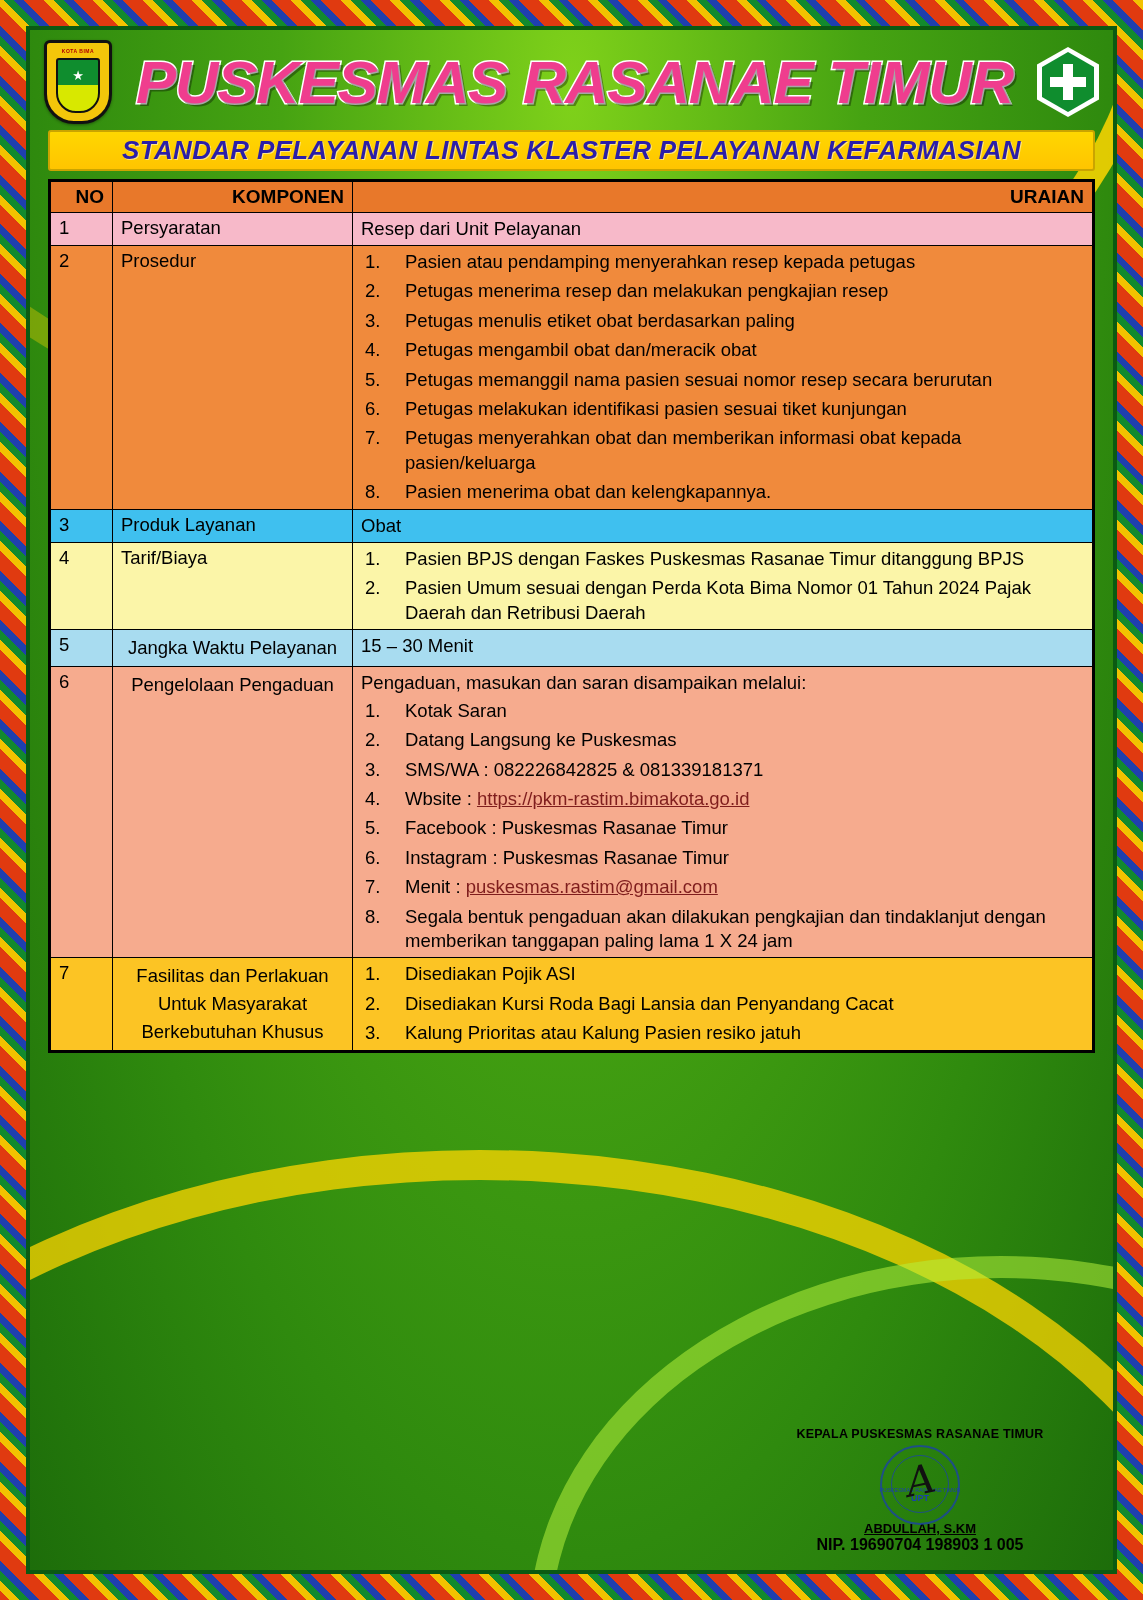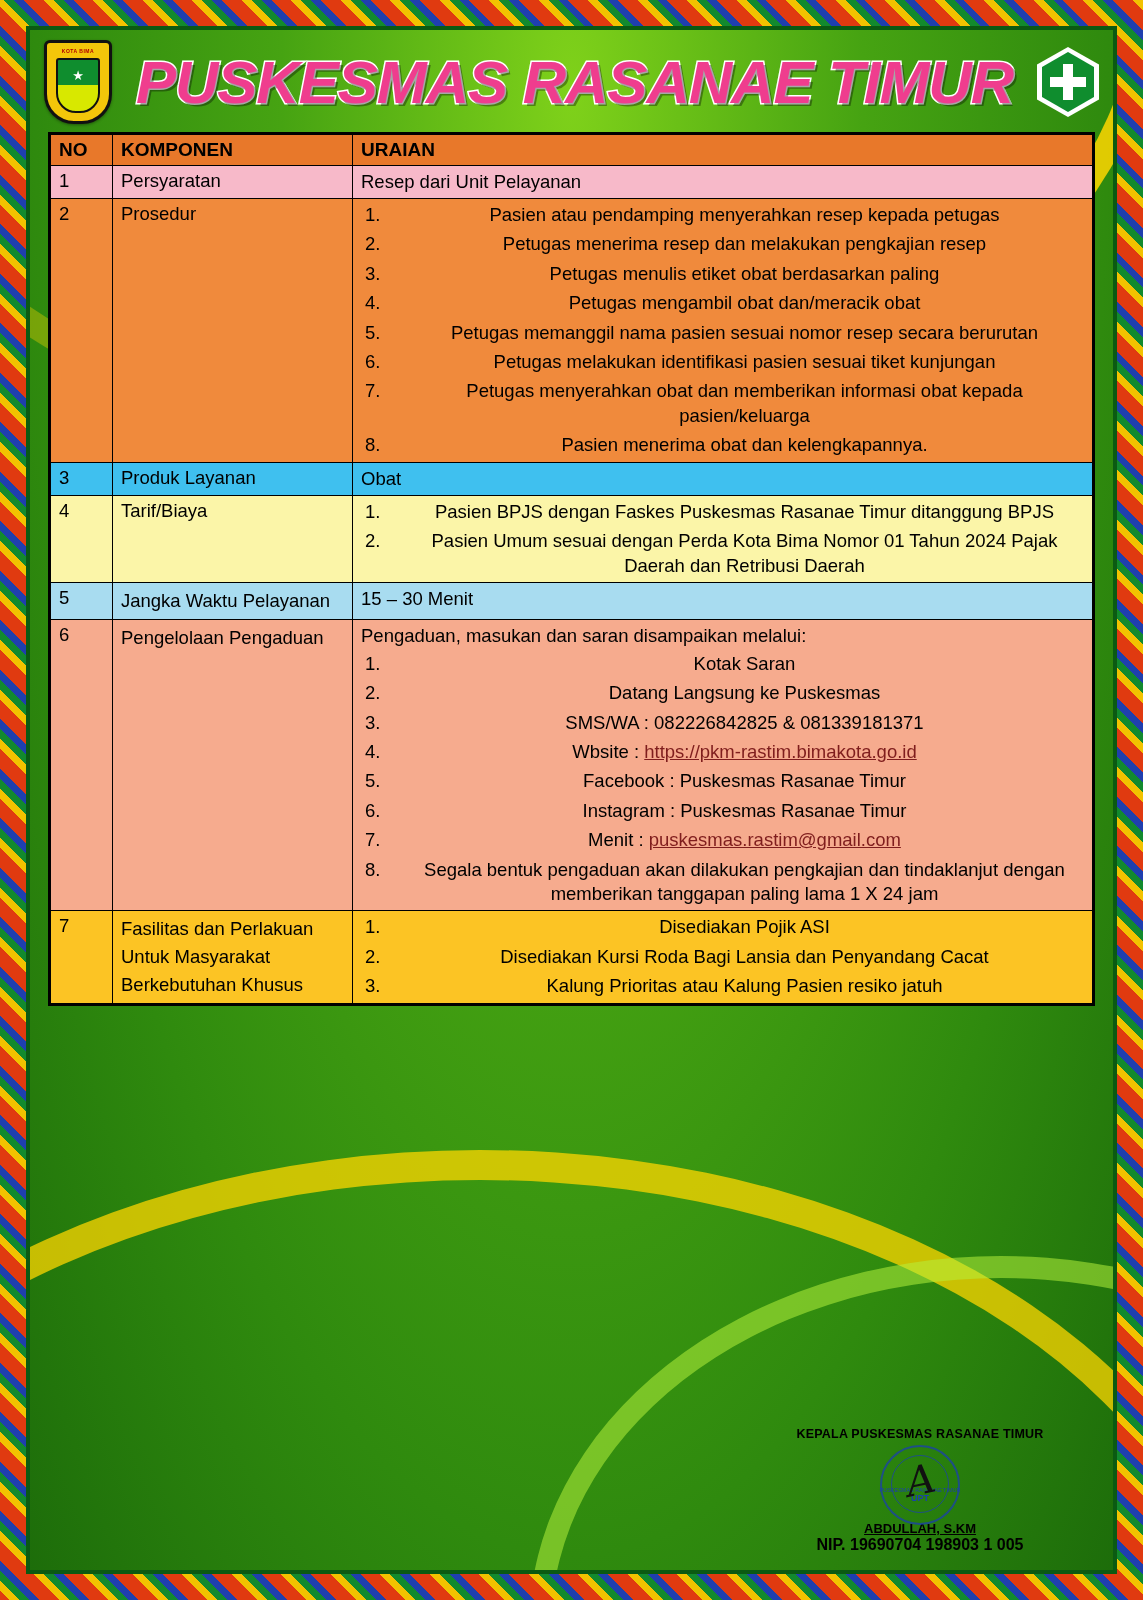--- a/index.html
+++ b/index.html
@@ -178,21 +178,21 @@
     font-size: 18.5px;
     color: #000;
   }
   table.spm th, table.spm td {
     border: 1.5px solid #000;
     vertical-align: top;
     padding: 4px 8px;
   }
   thead th {
     background: #e8782a;
-    text-align: left;
+    text-align: right;
     font-weight: bold;
     font-size: 19px;
     padding: 6px 4px;
   }
   col.c-no { width: 62px; }
   col.c-komp { width: 240px; }
   .cell-no { text-align: left; }
   .r-pink  > td { background: #f7b9c9; }
   .r-orange> td { background: #f08a3c; }
   .r-blue  > td { background: #3fc0ef; }
@@ -206,38 +206,37 @@
     padding: 0;
     list-style: none;
     counter-reset: st;
   }
   ol.steps li {
     counter-increment: st;
     position: relative;
     padding-left: 44px;
     margin: 0 0 5px 0;
     line-height: 1.32;
-    text-align: center;
   }
   ol.steps li:last-child { margin-bottom: 0; }
   ol.steps li::before {
     content: counter(st) ".";
     position: absolute;
     left: 4px;
     top: 0;
     width: 26px;
     text-align: left;
   }
   .lead { margin: 0 0 4px 0; line-height: 1.3; }
   .plain { line-height: 1.3; }
   a.link {
     color: #7f1d1d;
     text-decoration: underline;
   }
-  .komp-multiline { line-height: 1.5; }
+  .komp-multiline { line-height: 1.5; text-align: center; }
 
   
   .footer {
     position: absolute;
     right: 28px;
     bottom: 16px;
     width: 330px;
     text-align: center;
     z-index: 4;
     color: #000;
@@ -327,20 +326,21 @@
           <div class="star">★</div>
         </div>
         <div class="main-title">PUSKESMAS RASANAE TIMUR</div>
         <div class="med-logo">
           <div class="hexin">
             <div class="cross-v"></div>
             <div class="cross-h"></div>
           </div>
         </div>
       </div>
+      <div class="subtitle">STANDAR PELAYANAN LINTAS KLASTER  PELAYANAN KEFARMASIAN</div>
     </div>
 
     <div class="table-wrap">
       <table class="spm">
         <colgroup>
           <col class="c-no">
           <col class="c-komp">
           <col>
         </colgroup>
         <thead>

